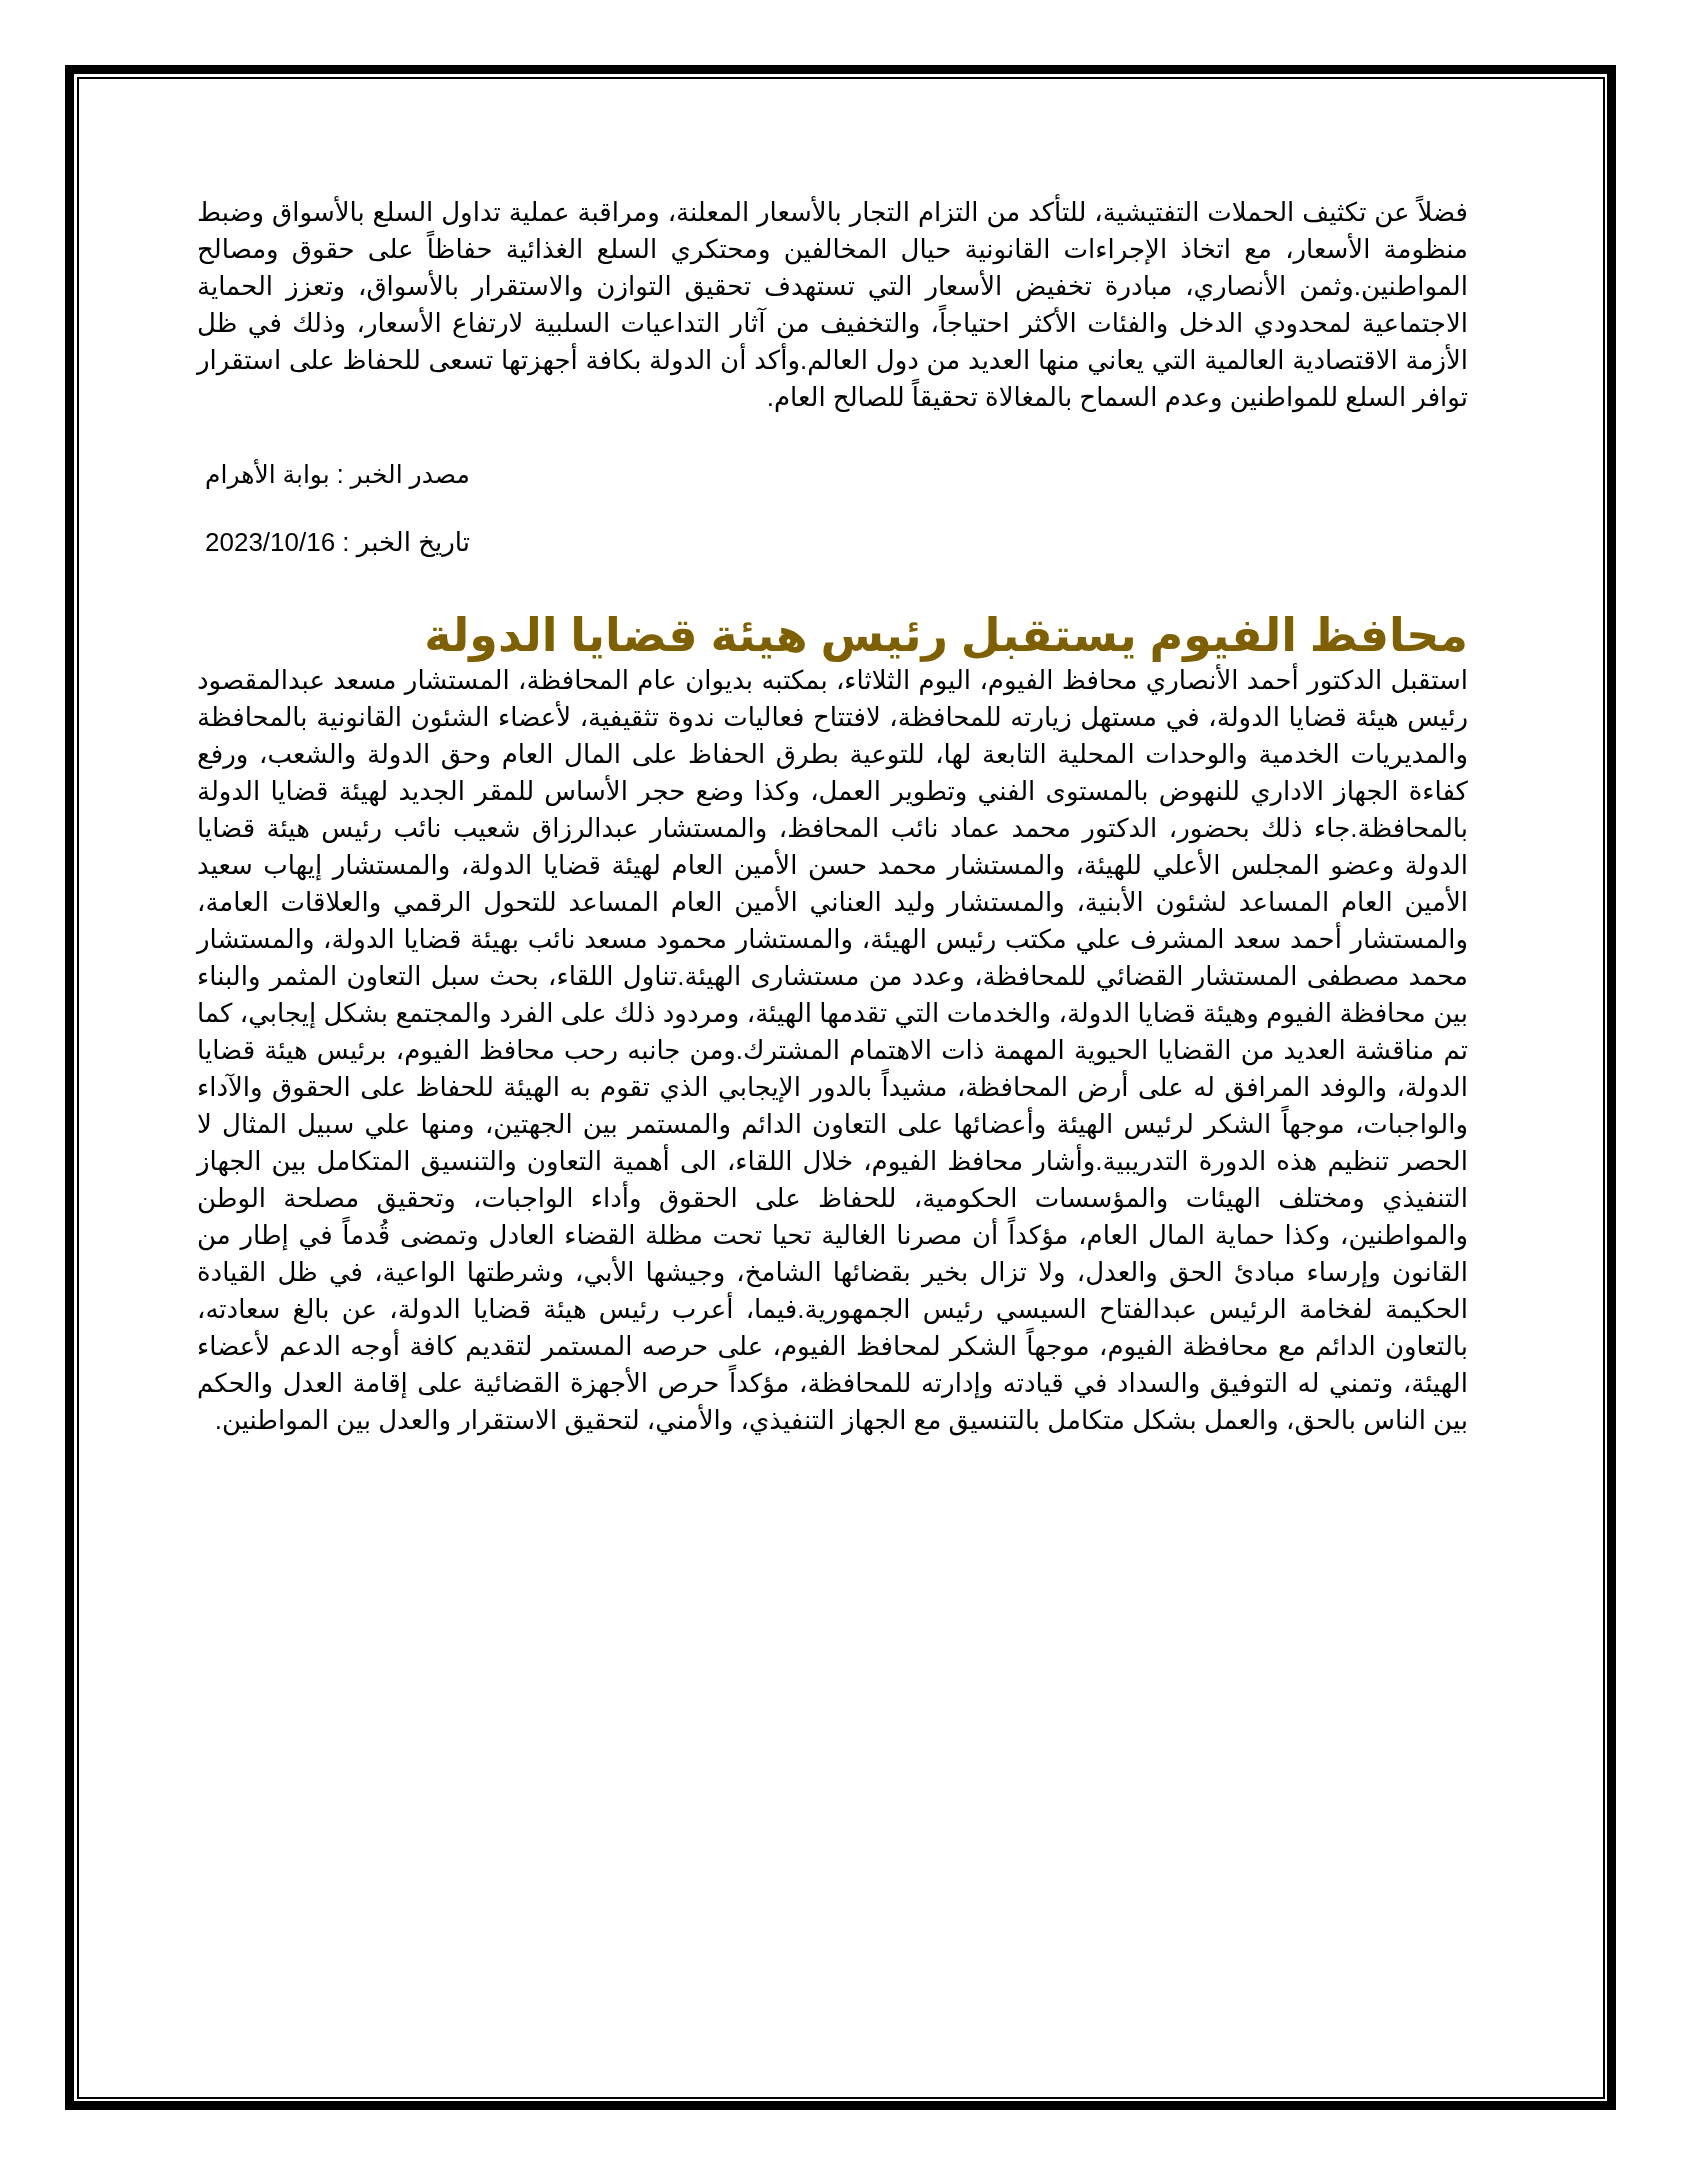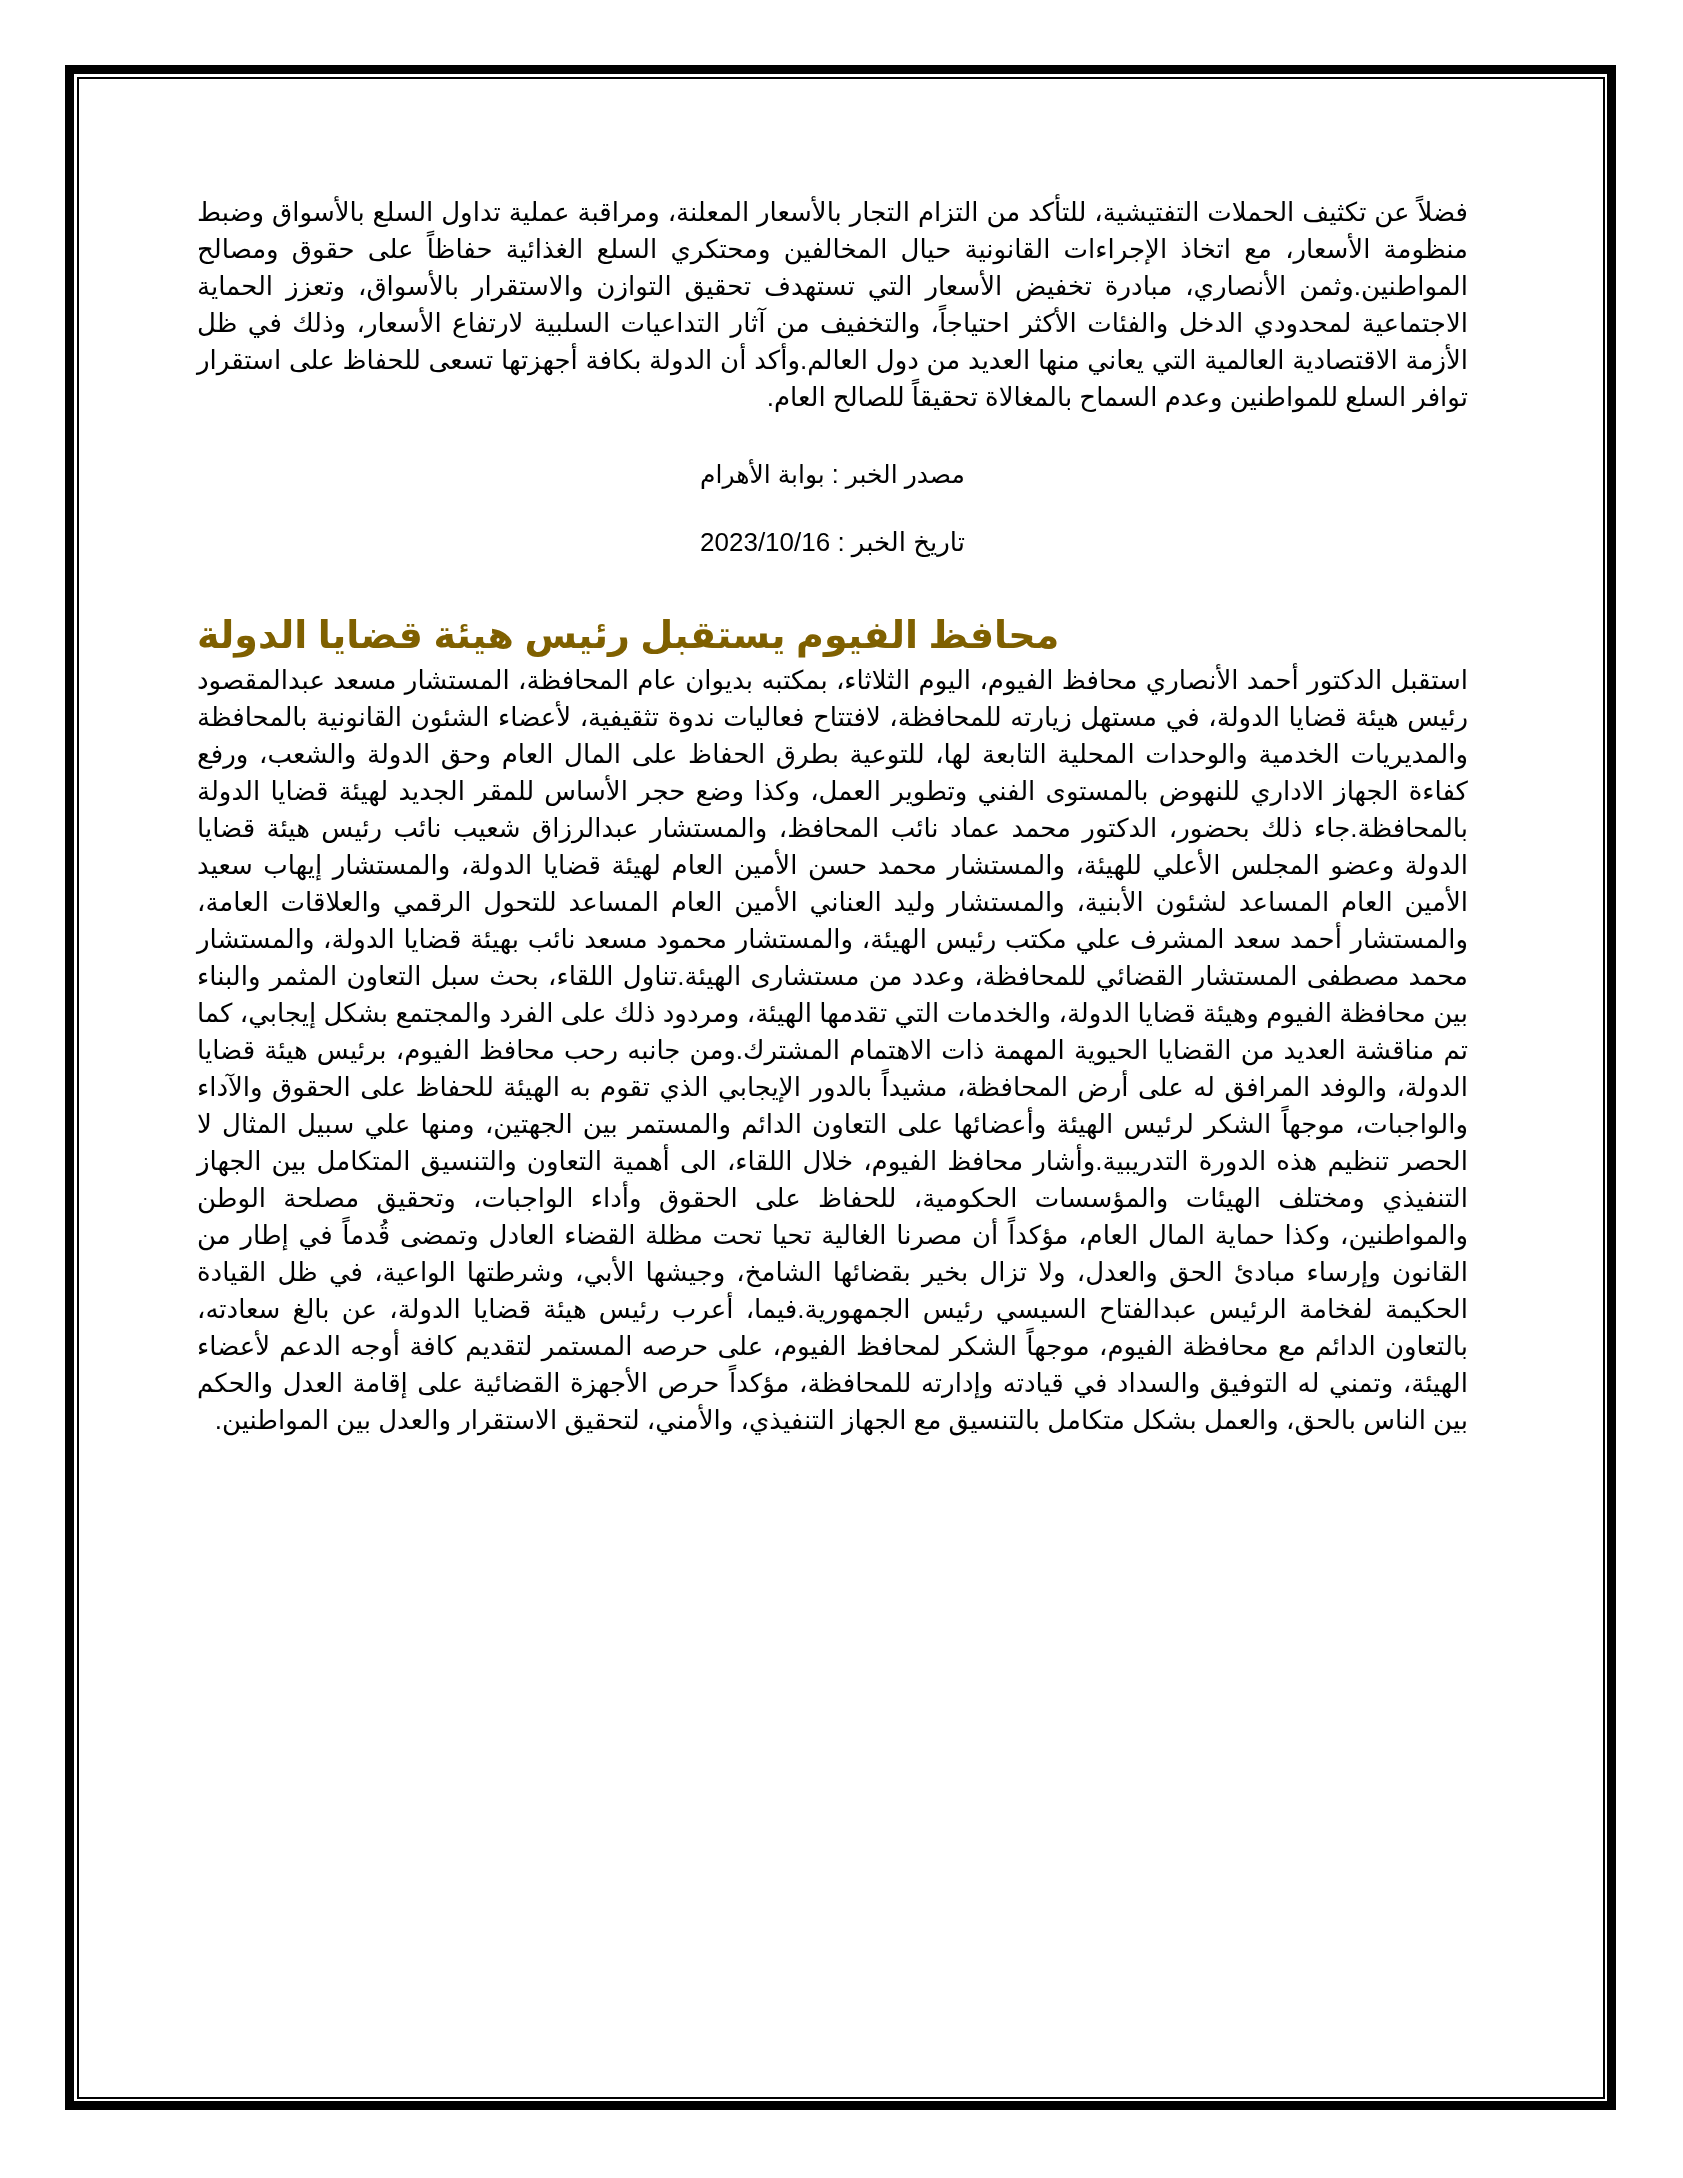--- a/index.html
+++ b/index.html
@@ -44,31 +44,31 @@
   .para {
     font-size: 26px;
     line-height: 37px;
     margin: 0;
     text-align: justify;
     text-align-last: right;
   }
   .meta {
     font-size: 25px;
     line-height: 37px;
-    margin: 0;
-    text-align: center;
+    margin: 8px;
+    text-align: left;
   }
   .meta.src1 { margin-top: 40px; }
   .meta.date1 { margin-top: 31px; font-size: 26px; }
   .headline {
-    font-size: 38px;
+    font-size: 46px;
     line-height: 48px;
     font-weight: bold;
     color: #7f6000;
-    text-align: left;
+    text-align: right;
     margin: 50px 0 0 0;
   }
   .para2 { margin-top: 3px; }
   .meta.src2 { margin-top: 38px; }
 </style>
 </head>
 <body>
 
 <div class="border-outer"></div>
 <div class="border-inner"></div>

